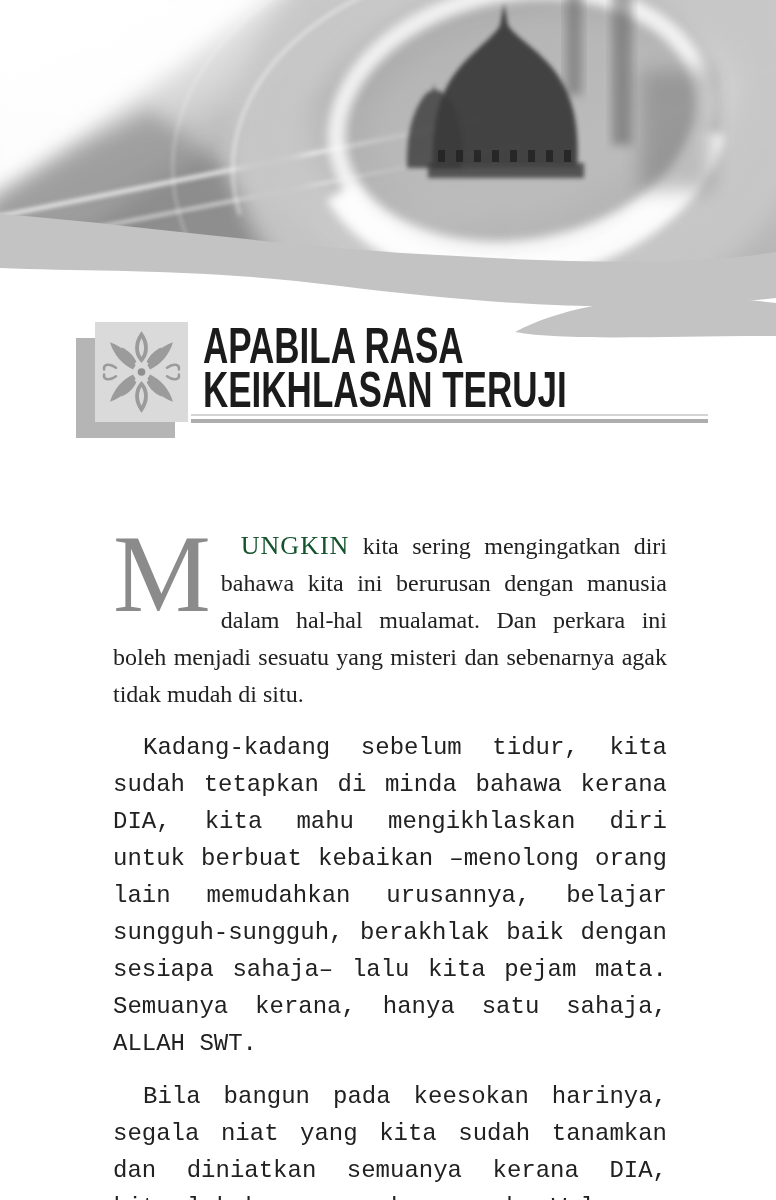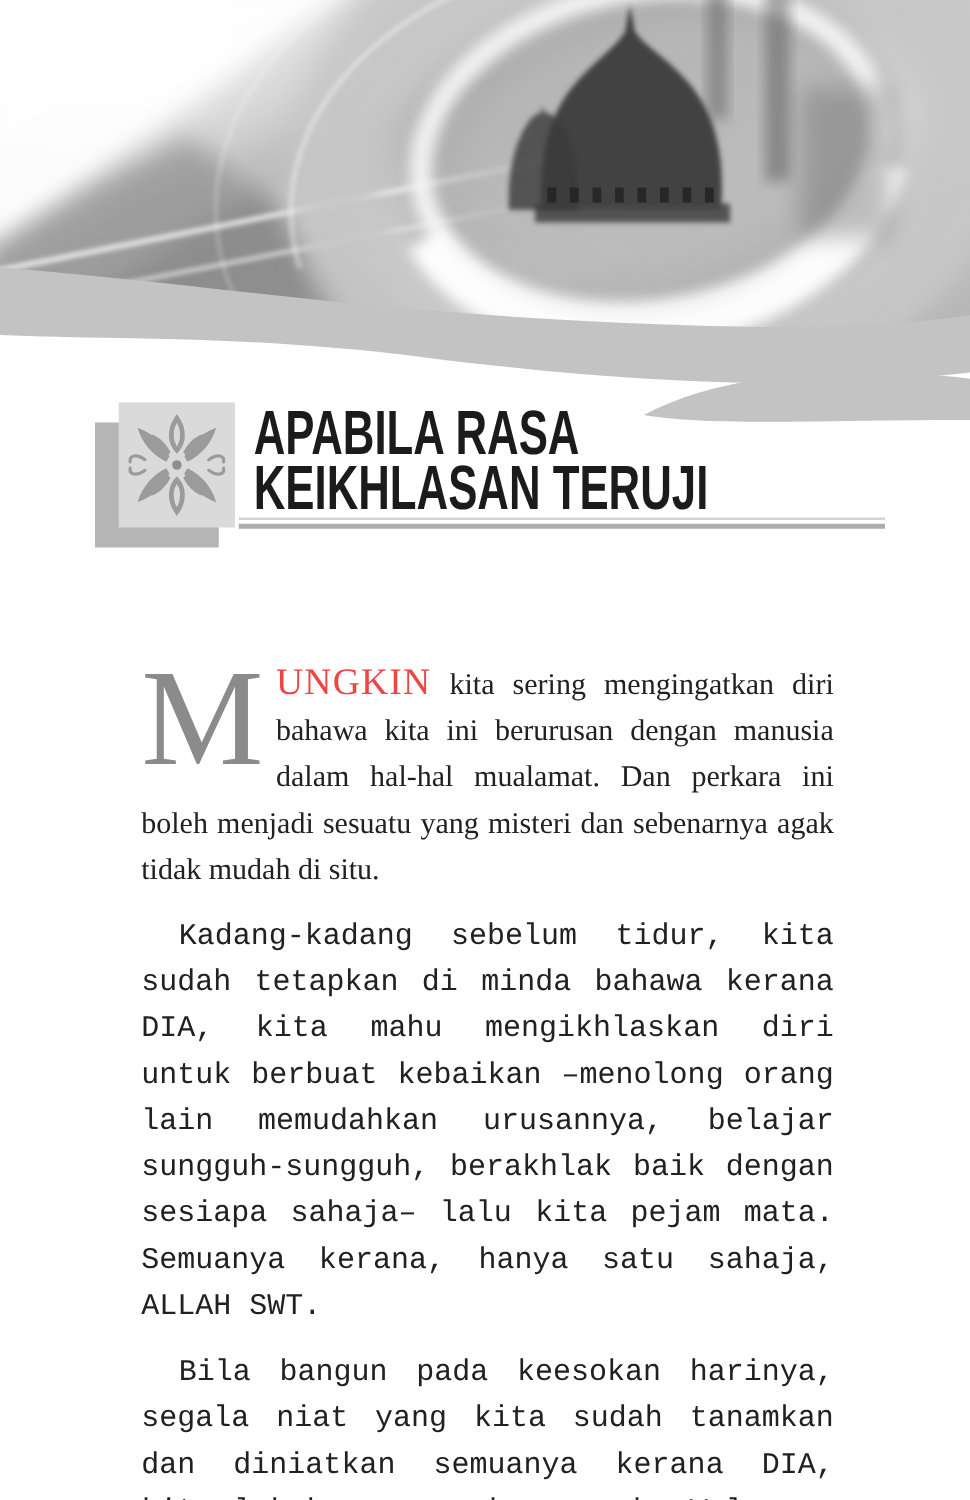--- a/index.html
+++ b/index.html
@@ -46,23 +46,24 @@
   .body-text p{margin:0 0 16px 0;}
   .body-text p.indent{text-indent:30px;font-family:Liberation Mono, monospace;}
   .dropcap{
     float:left;
     font-size:110px;line-height:86px;
     margin:4px 10px 0 0;
     color:#8b8b8b;
     font-family:"Liberation Serif", serif;
   }
   .lead-word{
-    color:#ef4444;
-    font-size:30px;
+    color:#14532d;
+    font-size:26px;
     letter-spacing:1px;
+    margin-left:20px;
   }
 </style>
 </head>
 <body>
 
 <div class="page">
 
   <svg class="header-art" viewBox="0 0 776 340" width="776" height="340" aria-hidden="true">
     <defs>
       <linearGradient id="bg" x1="0" y1="0" x2="1" y2="1">

